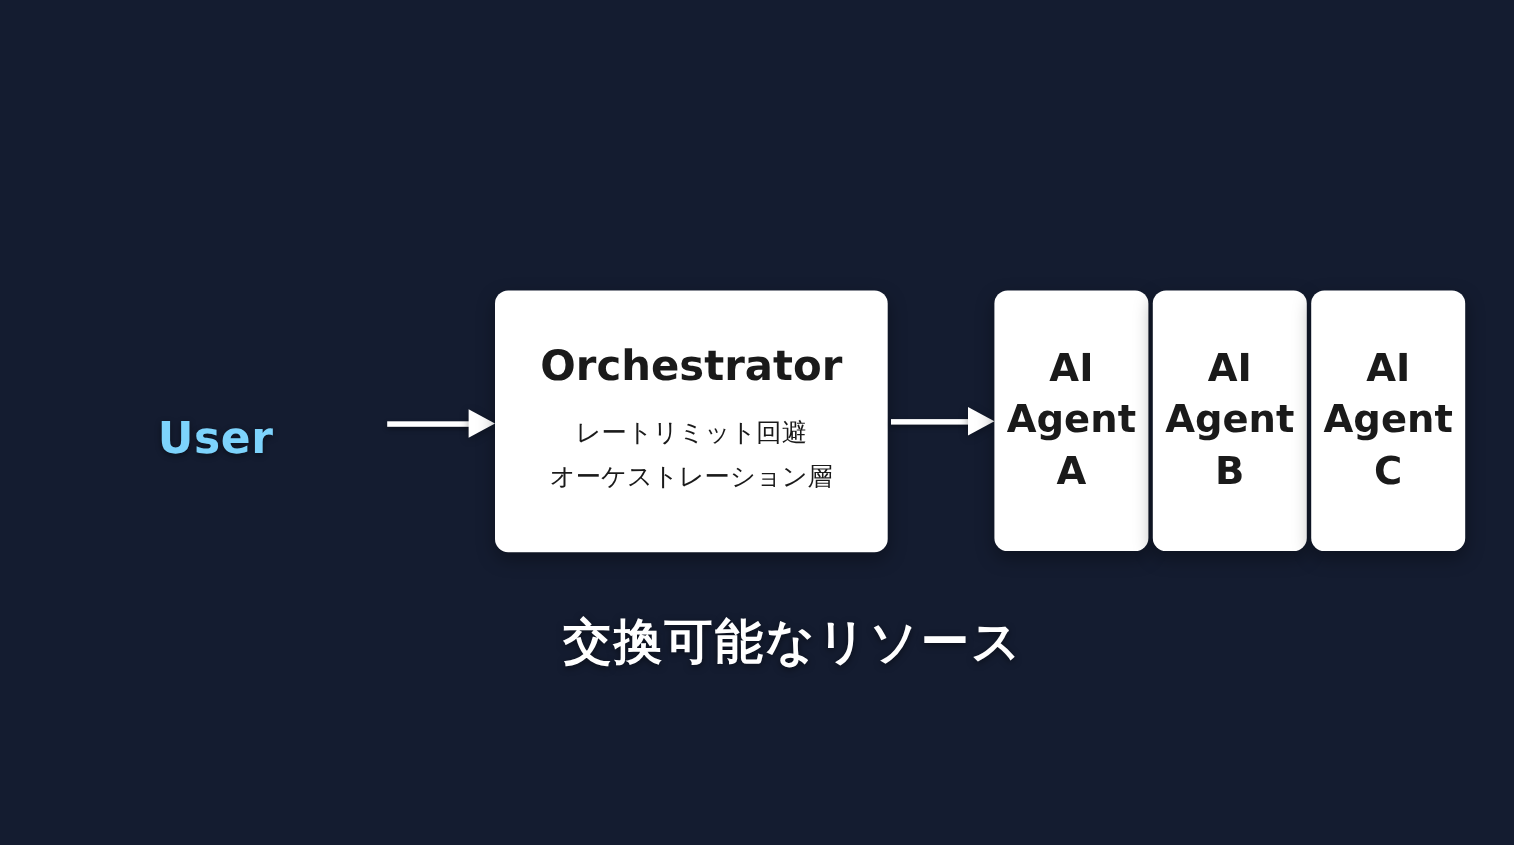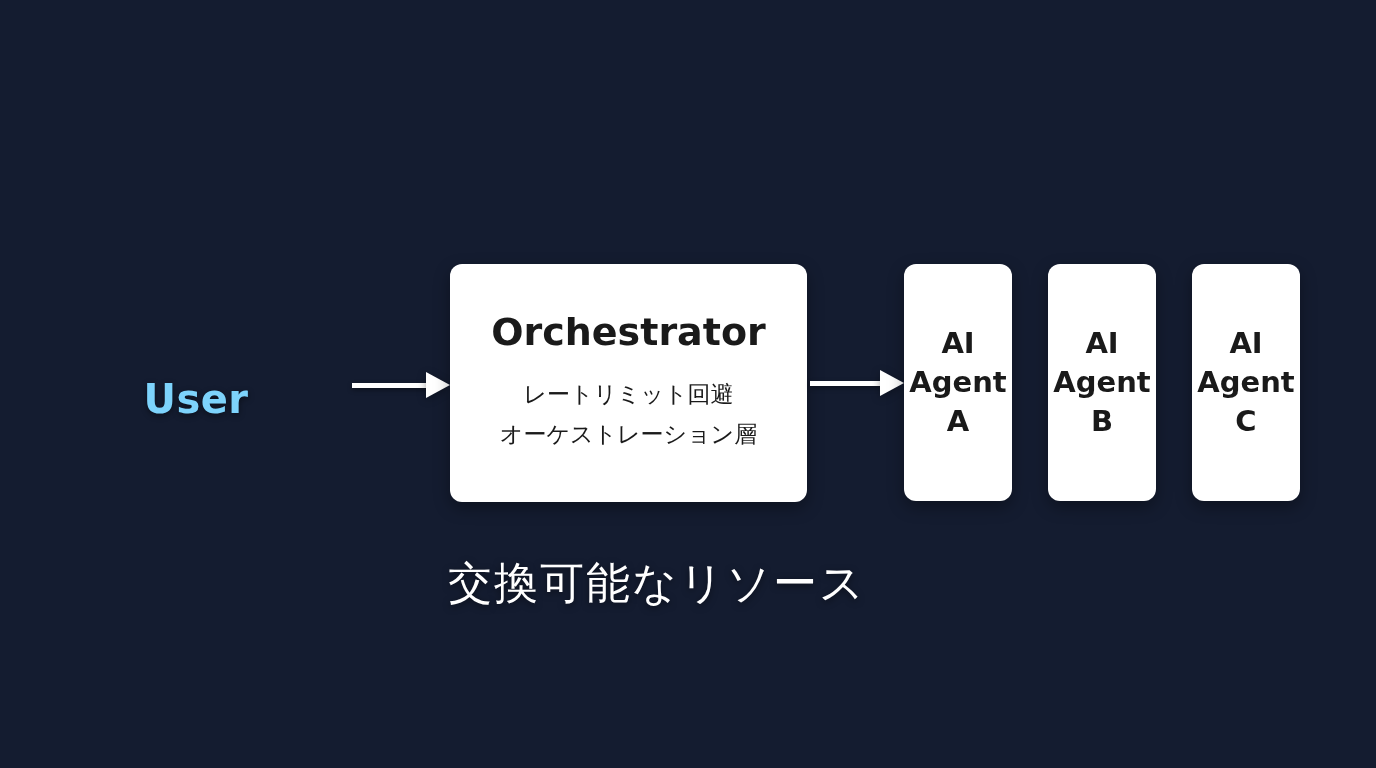--- a/index.html
+++ b/index.html
@@ -86,39 +86,39 @@
     line-height: 1.1;
     margin-bottom: 20px;
   }
   .orchestrator-sub {
     font-size: 23px;
     font-weight: 500;
     line-height: 1.75;
   }
   .agent-box {
     top: 264px;
-    width: 108px;
+    width: 140px;
     height: 237px;
-    font-size: 29px;
+    font-size: 35px;
     font-weight: 600;
     line-height: 1.35;
   }
   .agent-a { left: 904px; }
   .agent-b { left: 1048px; }
   .agent-c { left: 1192px; }
   
   .caption {
     position: absolute;
     left: 448px;
     top: 554px;
     width: 482px;
-    text-align: left;
+    text-align: right;
     color: #ffffff;
     font-size: 44px;
-    font-weight: 400;
+    font-weight: 700;
     letter-spacing: 2px;
     text-shadow: 0 2px 7px rgba(0,0,0,0.5);
   }
 </style>
 </head>
 <body>
 
 <div class="stage">
 
   <div class="user-label">User</div>

